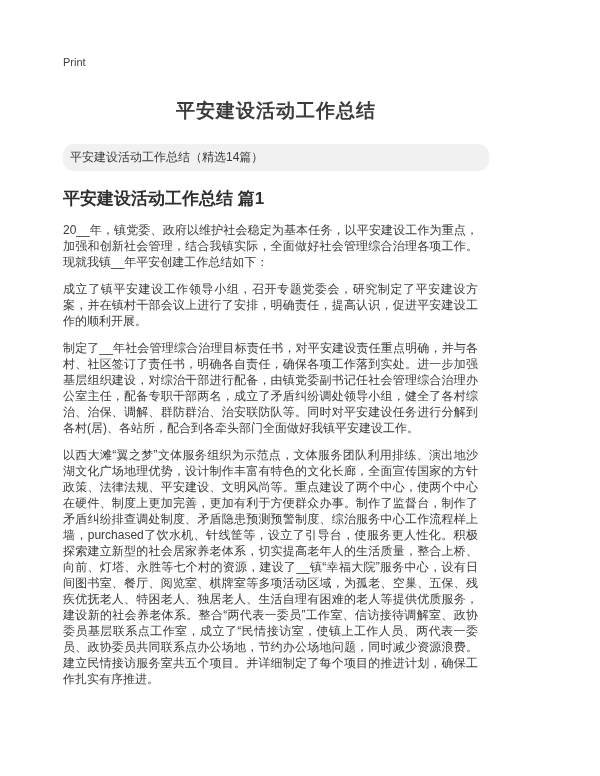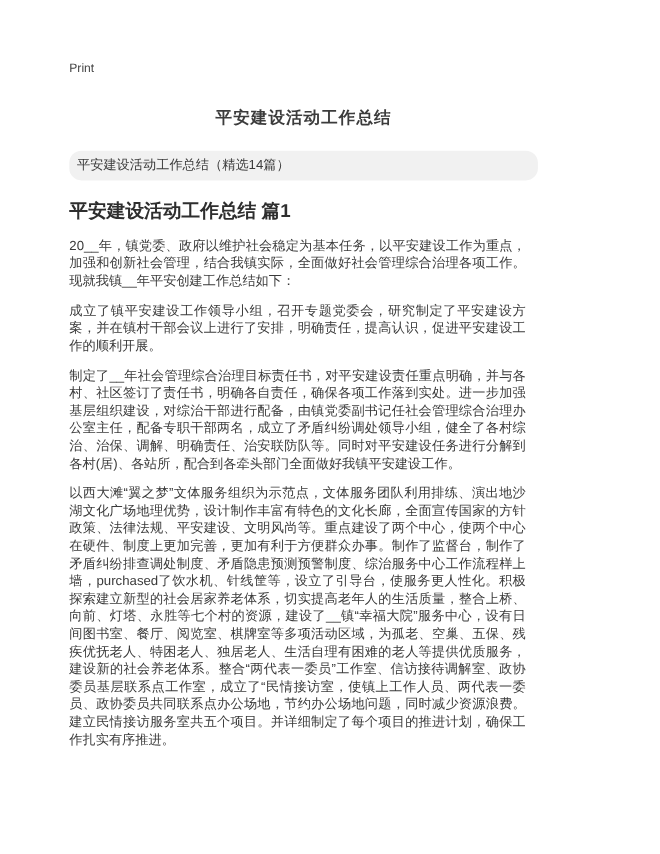--- a/index.html
+++ b/index.html
@@ -22,21 +22,21 @@
   }
   .print-label {
     font-size: 11px;
     color: #444444;
     margin: 0 0 30px 0;
     cursor: pointer;
     display: inline-block;
   }
   .doc-title {
     text-align: center;
-    font-size: 15px;
+    font-size: 19px;
     font-weight: bold;
     color: #3c3c3c;
     margin: 0 0 20px 0;
     letter-spacing: 1px;
   }
   .subtitle-bar {
     background: #f1f1f1;
     font-size: 12px;
     color: #3a3a3a;
     padding: 5px 7px;
@@ -66,16 +66,16 @@
   <div class="print-label">Print</div>
 
   <h1 class="doc-title">平安建设活动工作总结</h1>
 
   <div class="subtitle-bar">平安建设活动工作总结（精选14篇）</div>
 
   <h2 class="section-heading">平安建设活动工作总结 篇1</h2>
 
   <p class="para">20__年，镇党委、政府以维护社会稳定为基本任务，以平安建设工作为重点，加强和创新社会管理，结合我镇实际，全面做好社会管理综合治理各项工作。现就我镇__年平安创建工作总结如下：</p>
   <p class="para">成立了镇平安建设工作领导小组，召开专题党委会，研究制定了平安建设方案，并在镇村干部会议上进行了安排，明确责任，提高认识，促进平安建设工作的顺利开展。</p>
-  <p class="para">制定了__年社会管理综合治理目标责任书，对平安建设责任重点明确，并与各村、社区签订了责任书，明确各自责任，确保各项工作落到实处。进一步加强基层组织建设，对综治干部进行配备，由镇党委副书记任社会管理综合治理办公室主任，配备专职干部两名，成立了矛盾纠纷调处领导小组，健全了各村综治、治保、调解、明确责任、治安联防队等。同时对平安建设任务进行分解到各村(居)、各站所，配合到各牵头部门全面做好我镇平安建设工作。</p>
+  <p class="para">制定了__年社会管理综合治理目标责任书，对平安建设责任重点明确，并与各村、社区签订了责任书，明确各自责任，确保各项工作落到实处。进一步加强基层组织建设，对综治干部进行配备，由镇党委副书记任社会管理综合治理办公室主任，配备专职干部两名，成立了矛盾纠纷调处领导小组，健全了各村综治、治保、调解、群防群治、治安联防队等。同时对平安建设任务进行分解到各村(居)、各站所，配合到各牵头部门全面做好我镇平安建设工作。</p>
   <p class="para">以西大滩“翼之梦”文体服务组织为示范点，文体服务团队利用排练、演出地沙湖文化广场地理优势，设计制作丰富有特色的文化长廊，全面宣传国家的方针政策、法律法规、平安建设、文明风尚等。重点建设了两个中心，使两个中心在硬件、制度上更加完善，更加有利于方便群众办事。制作了监督台，制作了矛盾纠纷排查调处制度、矛盾隐患预测预警制度、综治服务中心工作流程样上墙，purchased了饮水机、针线筐等，设立了引导台，使服务更人性化。积极探索建立新型的社会居家养老体系，切实提高老年人的生活质量，整合上桥、向前、灯塔、永胜等七个村的资源，建设了__镇“幸福大院”服务中心，设有日间图书室、餐厅、阅览室、棋牌室等多项活动区域，为孤老、空巢、五保、残疾优抚老人、特困老人、独居老人、生活自理有困难的老人等提供优质服务，建设新的社会养老体系。整合“两代表一委员”工作室、信访接待调解室、政协委员基层联系点工作室，成立了“民情接访室，使镇上工作人员、两代表一委员、政协委员共同联系点办公场地，节约办公场地问题，同时减少资源浪费。建立民情接访服务室共五个项目。并详细制定了每个项目的推进计划，确保工作扎实有序推进。</p>
 
 </div>
 
 </body></html>

